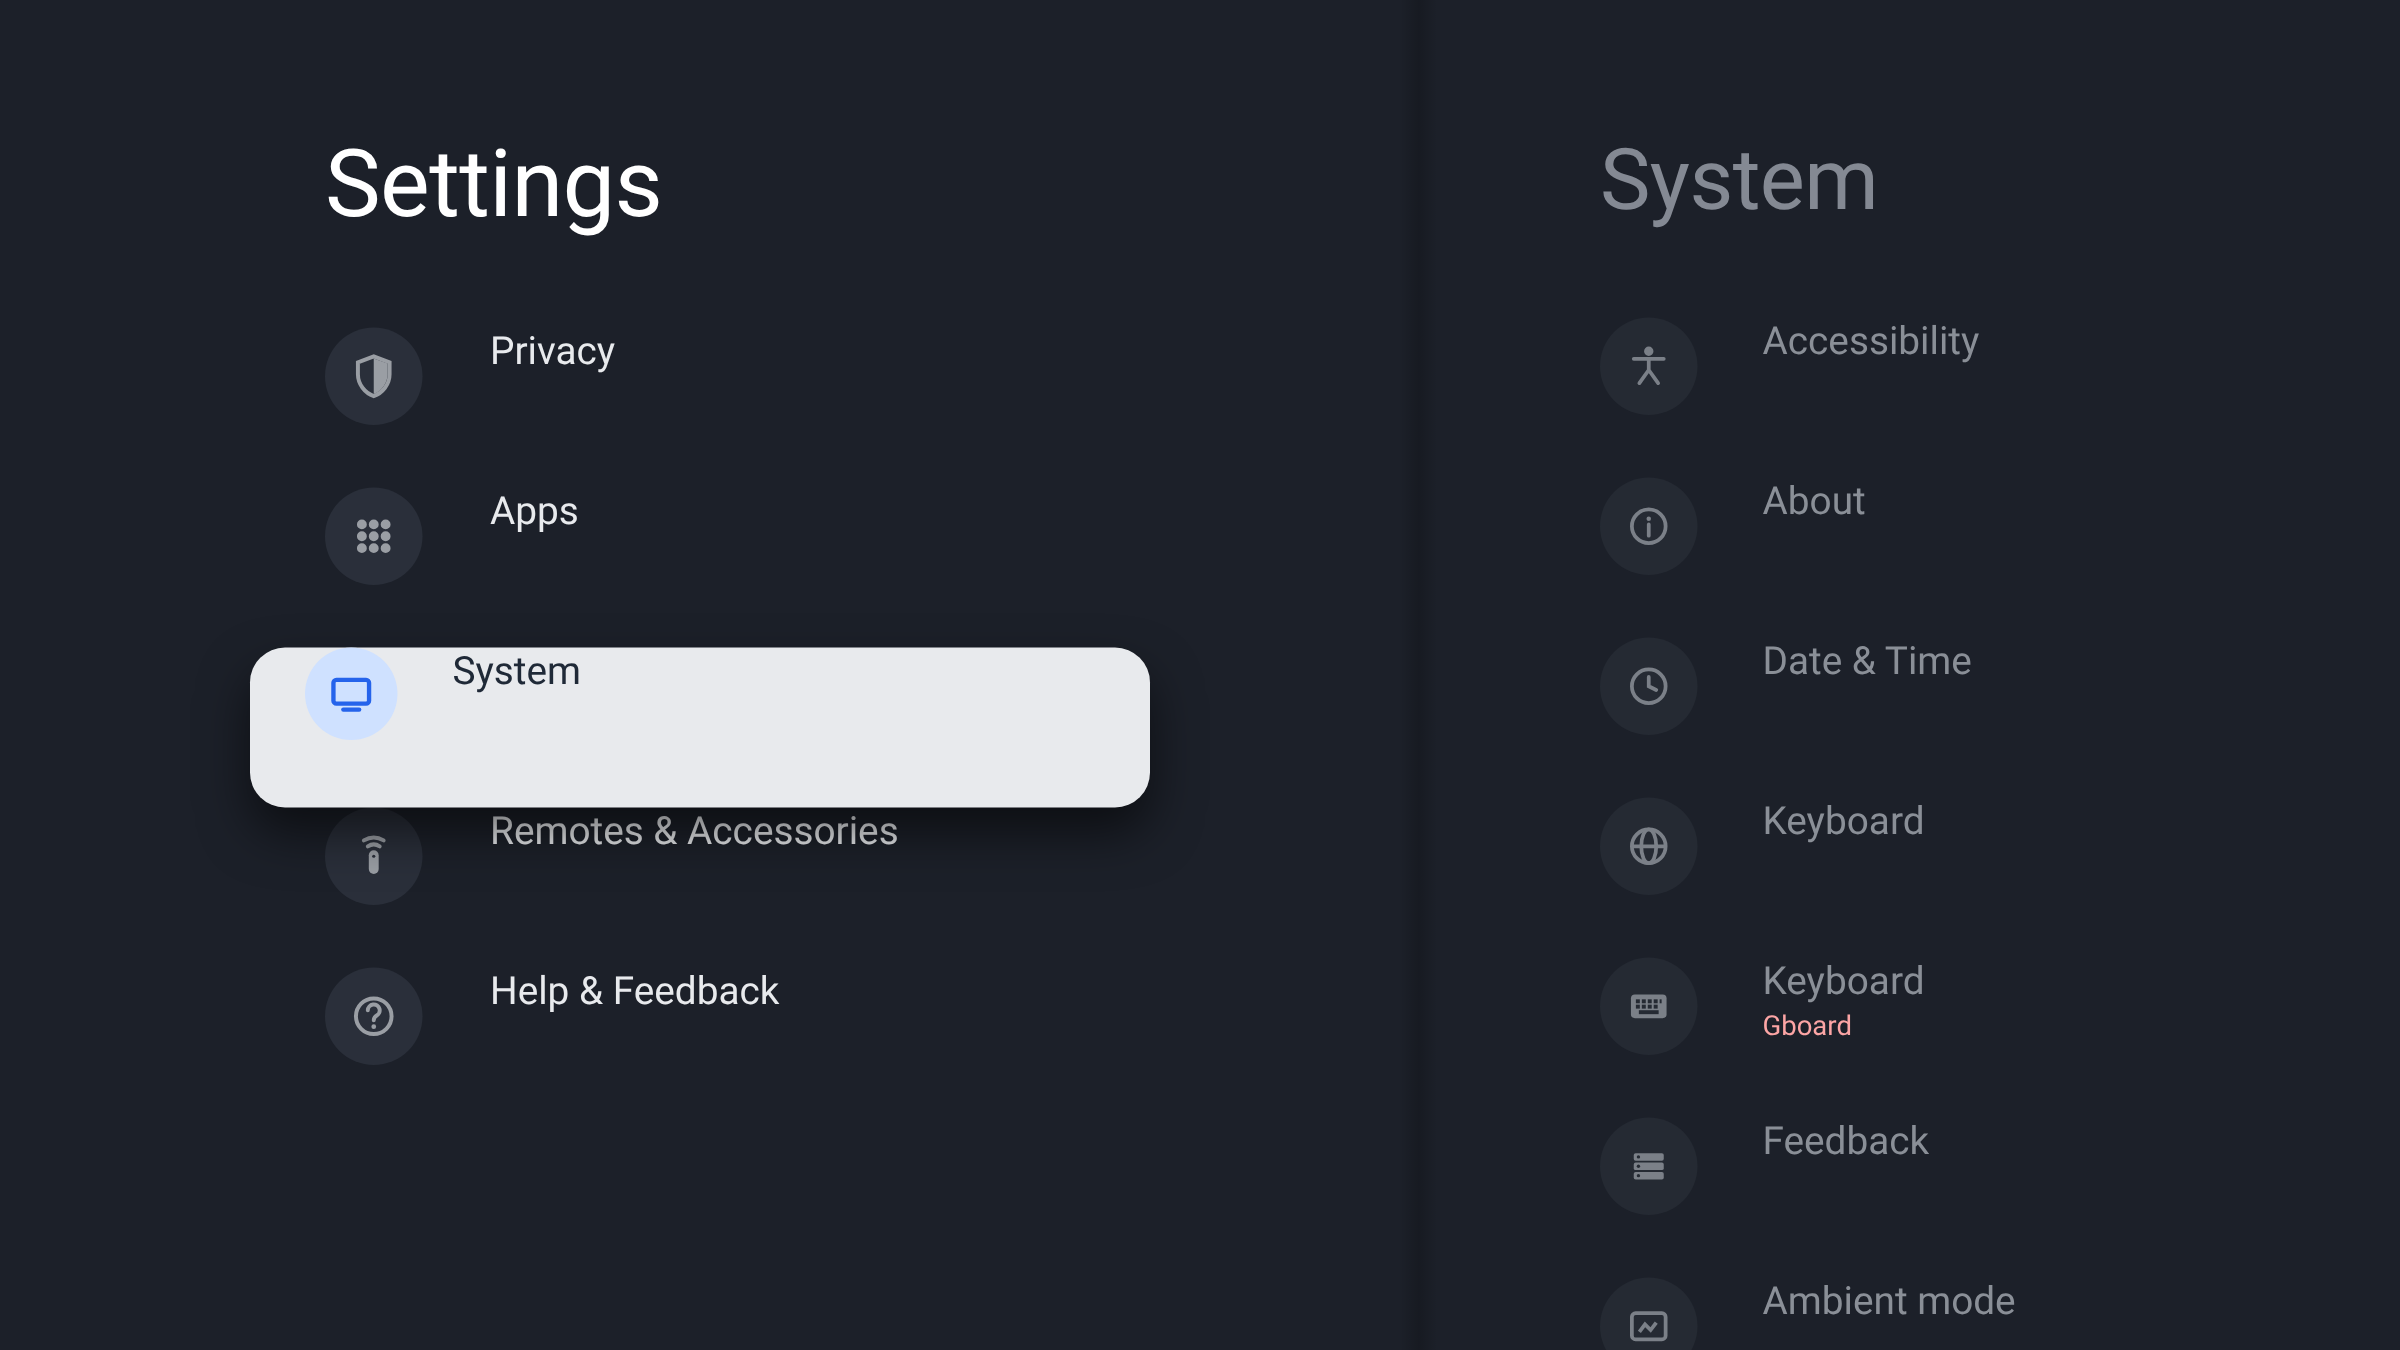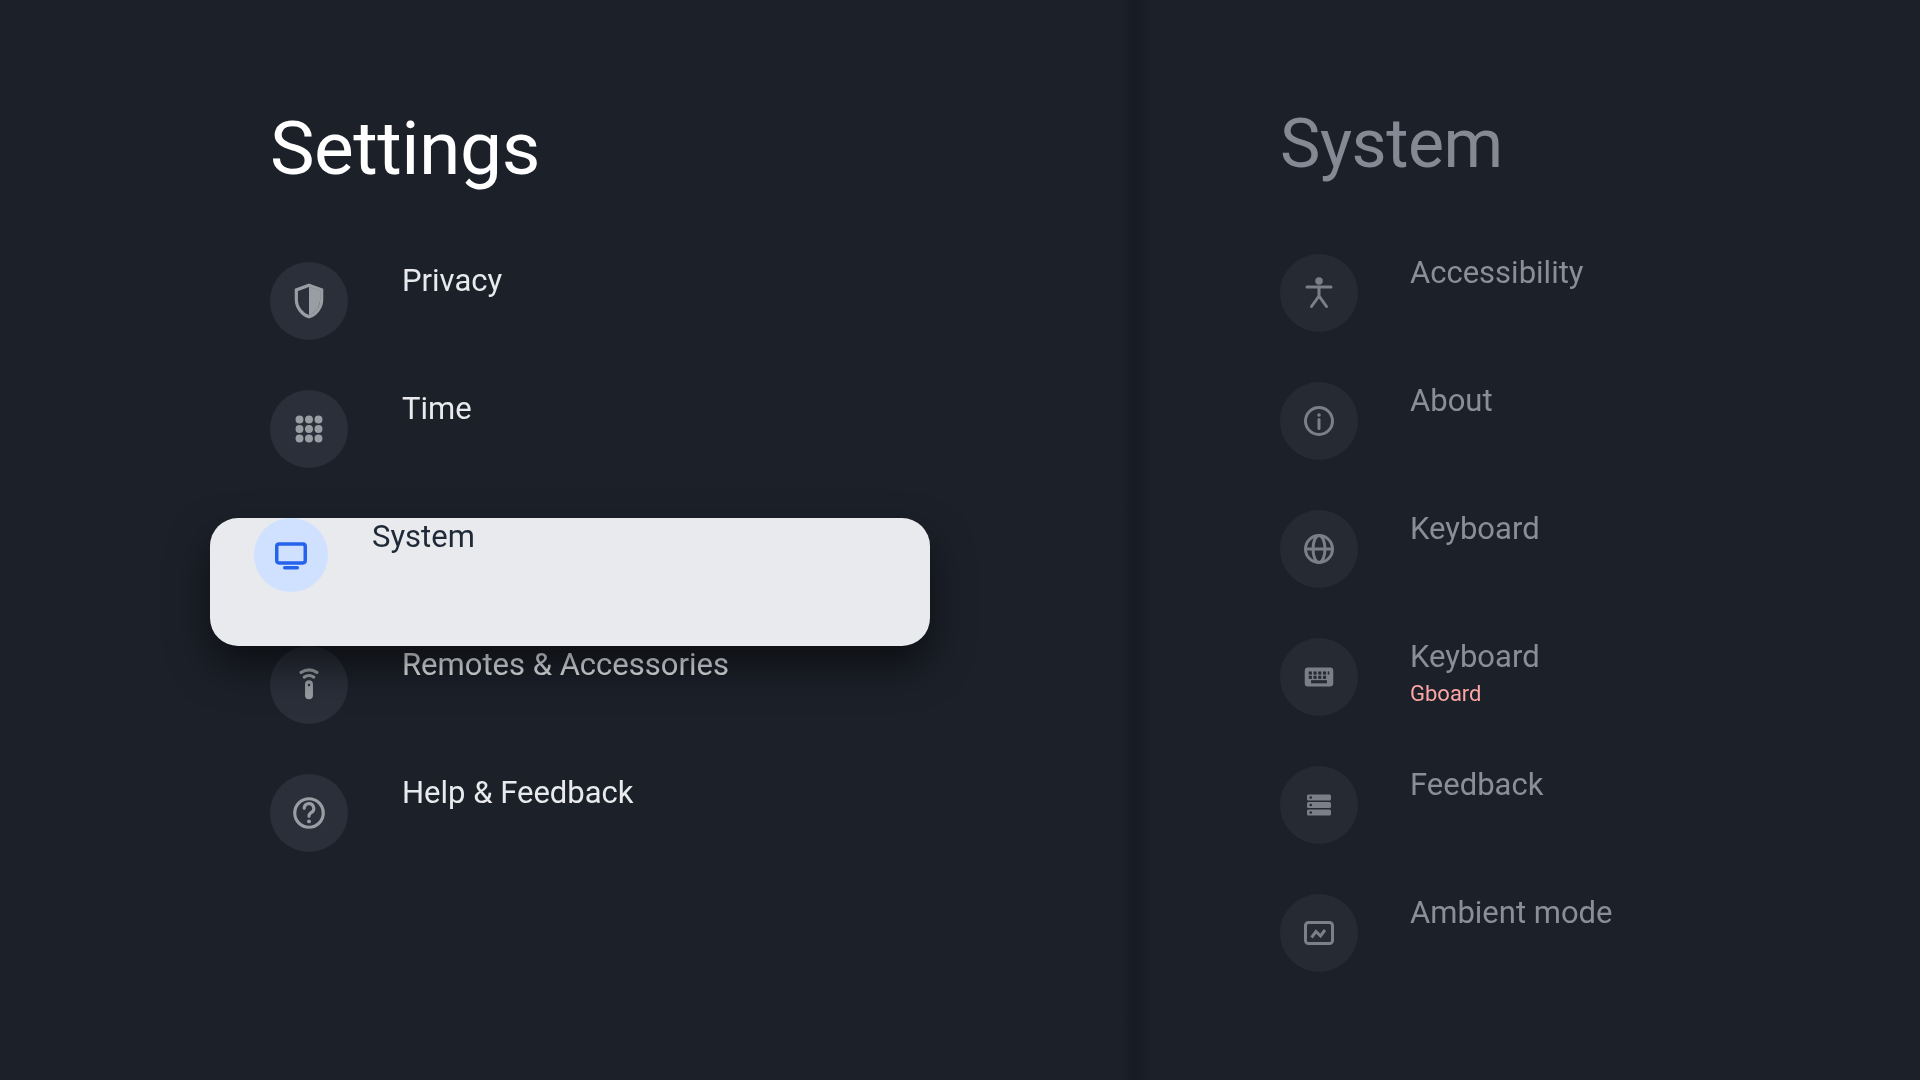--- a/index.html
+++ b/index.html
@@ -7,21 +7,21 @@
     body {
       background: #1c2029;
       font-family: "Google Sans", "Roboto", "Segoe UI", Arial, sans-serif;
       color: #e8eaed;
       position: relative;
     }
 
     
     .settings-pane {
       position: absolute;
-      left: 10px; top: 0;
+      left: 0; top: 0;
       width: 1130px;
       height: 872px;
       padding-left: 260px;
       padding-top: 104px;
     }
     .settings-title {
       font-size: 75px;
       font-weight: 400;
       color: #ffffff;
       letter-spacing: -0.5px;
@@ -153,21 +153,21 @@
             <circle cx="12" cy="6" r="2"></circle>
             <circle cx="18" cy="6" r="2"></circle>
           <circle cx="6" cy="12" r="2"></circle>
             <circle cx="12" cy="12" r="2"></circle>
             <circle cx="18" cy="12" r="2"></circle>
           <circle cx="6" cy="18" r="2"></circle>
             <circle cx="12" cy="18" r="2"></circle>
             <circle cx="18" cy="18" r="2"></circle>
         </svg>
       </span>
-      <span class="label">Time</span>
+      <span class="label">Apps</span>
     </li>
 
     <li class="settings-item focused">
       <span class="icon-circle">
         <svg viewBox="0 0 24 24">
             <rect x="3" y="5" width="18" height="12" rx="1.5" fill="none" stroke-width="2.2"></rect>
             <line x1="8" y1="20" x2="16" y2="20" stroke-width="2.2" stroke-linecap="round"></line>
           </svg>
       </span>
       <span class="label">System</span>
@@ -222,20 +222,31 @@
             <circle cx="12" cy="12" r="9" fill="none" stroke-width="2"></circle>
             <circle cx="12" cy="8" r="1.2" stroke="none"></circle>
             <line x1="12" y1="11" x2="12" y2="17" stroke-width="2" stroke-linecap="round"></line>
           </svg>
       </span>
       <div class="texts">
           <div class="primary">About</div>
         </div>
     </li>
 
+    <li class="sub-item">
+      <span class="icon-circle">
+        <svg viewBox="0 0 24 24">
+            <circle cx="12" cy="12" r="9" fill="none" stroke-width="2"></circle>
+            <polyline points="12,7 12,12 16,14" fill="none" stroke-width="2" stroke-linecap="round"></polyline>
+          </svg>
+      </span>
+      <div class="texts">
+          <div class="primary">Date &amp; Time</div>
+        </div>
+    </li>
 
     <li class="sub-item">
       <span class="icon-circle">
         <svg viewBox="0 0 24 24">
             <circle cx="12" cy="12" r="9" fill="none" stroke-width="2"></circle>
             <ellipse cx="12" cy="12" rx="4" ry="9" fill="none" stroke-width="2"></ellipse>
             <line x1="3" y1="12" x2="21" y2="12" stroke-width="2"></line>
           </svg>
       </span>
       <div class="texts">

